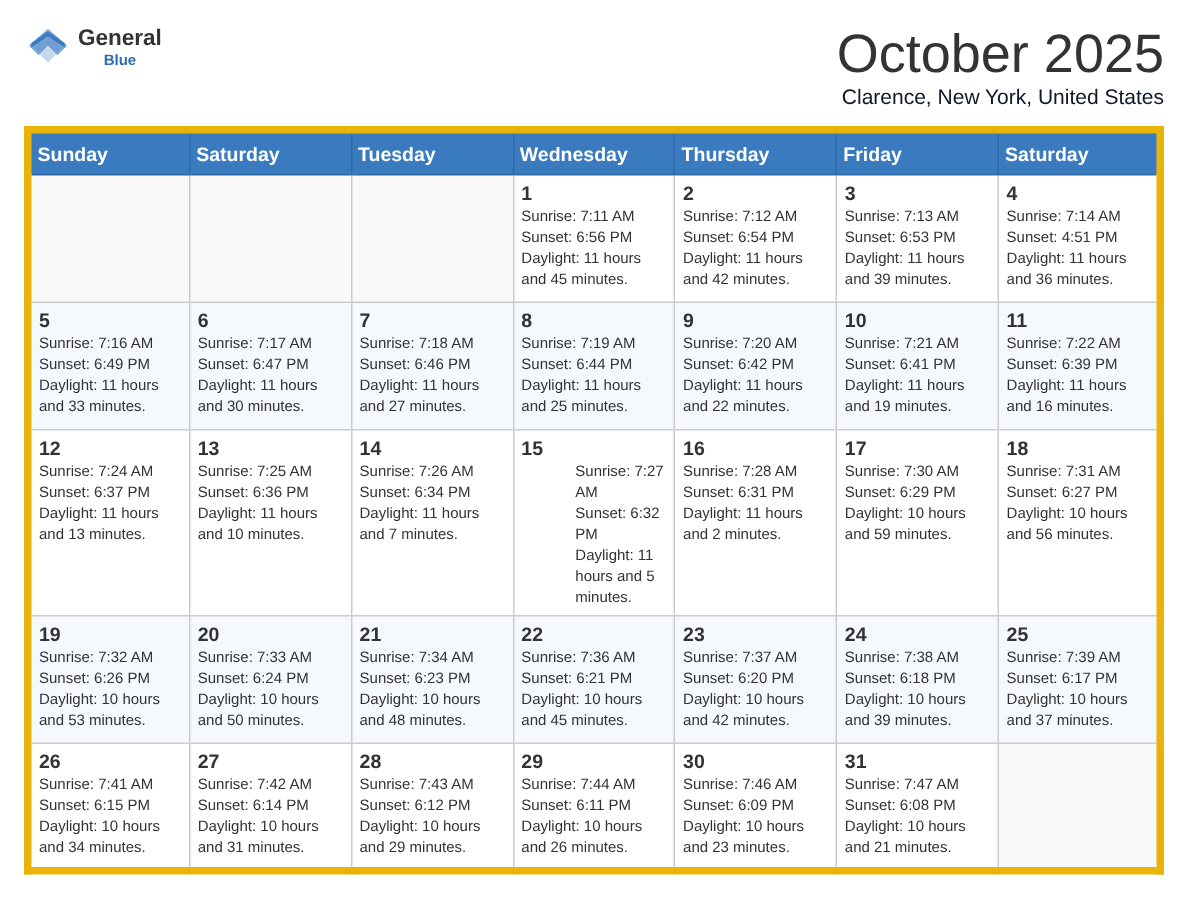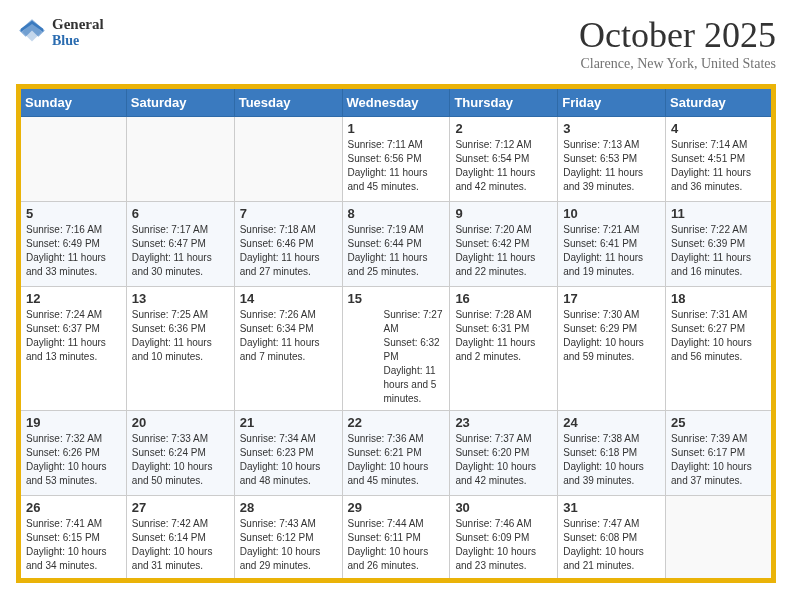--- a/index.html
+++ b/index.html
@@ -8,58 +8,58 @@
       background: #fff;
       width: 792px;
       min-height: 612px;
       padding: 16px;
     }
     .header {
       display: flex;
       justify-content: space-between;
       align-items: flex-start;
       margin-bottom: 12px;
-      font-family: Liberation Serif, serif;
     }
     .logo {
       display: flex;
       align-items: center;
       gap: 4px;
     }
     .logo-text {
       display: flex;
       flex-direction: column;
       line-height: 1.1;
     }
     .logo-general {
       font-size: 15px;
       font-weight: bold;
       color: #333;
     }
     .logo-blue {
-      font-size: 14px;
+      font-size: 10px;
       font-weight: bold;
       color: #2b6cb0;
+      text-align: center;
     }
     .logo-icon {
       width: 32px;
       height: 32px;
     }
     .title-block {
       text-align: right;
     }
     .month-title {
       font-size: 36px;
       font-weight: 300;
       color: #333;
       line-height: 1.1;
     }
     .location {
       font-size: 14px;
-      color: #737373;
+      color: #0f172a;
     }
     table {
       width: 100%;
       border-collapse: collapse;
       border: 5px solid #eab308;
     }
     th {
       background-color: #3a7abf;
       color: #fff;
       font-size: 13px;

